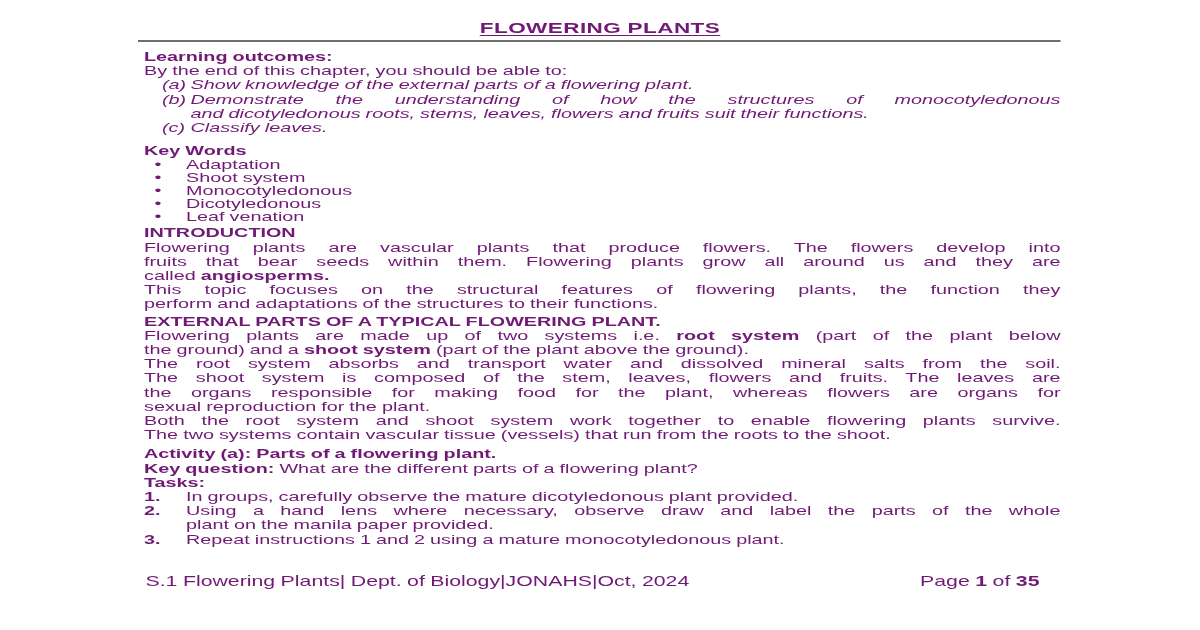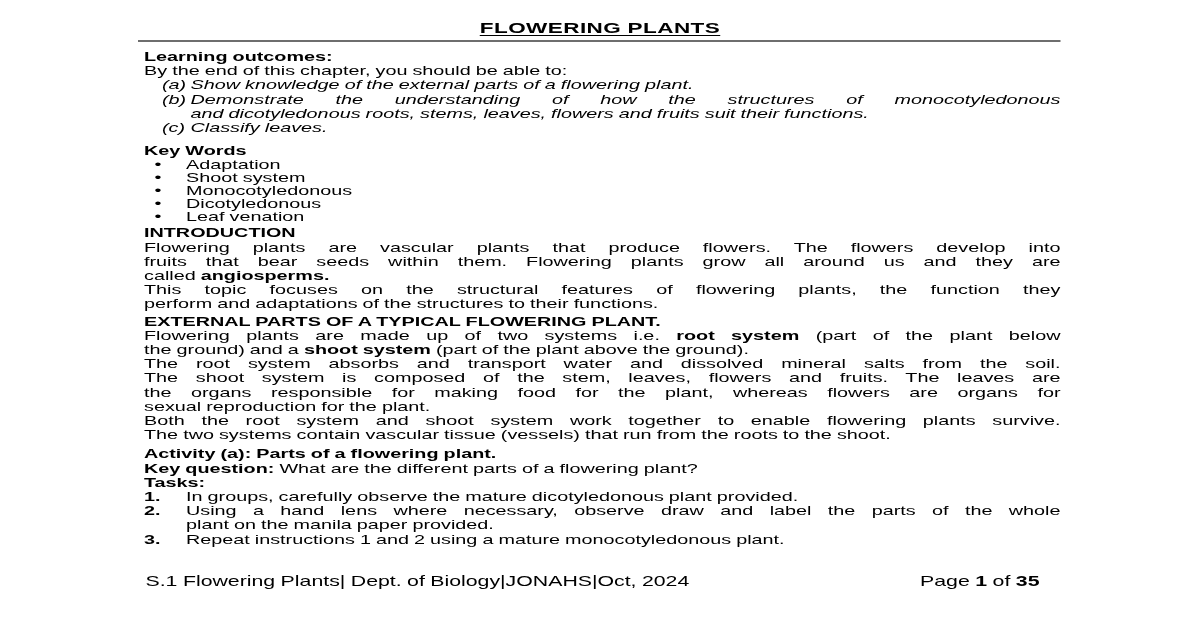--- a/index.html
+++ b/index.html
@@ -1,19 +1,19 @@
 <!DOCTYPE html>
 <html><head>
 <meta charset="utf-8">
 <style>
   * { margin:0; padding:0; box-sizing:border-box; }
   html,body { width:1200px; height:630px; background:#ffffff; overflow:hidden; }
   .page {
     position:relative; width:1200px; height:630px; background:#ffffff;
-    font-family:"Liberation Sans","DejaVu Sans",sans-serif; color:#000000;
+    font-family:"Liberation Sans","DejaVu Sans",sans-serif; color:#701a75;
   }
   
   .nominal {
     position:absolute; left:0; top:0; width:800px; height:630px;
     transform:scale(1.5,1); transform-origin:0 0;
     font-size:13.2px; line-height:14.2px; word-spacing:-0.3px;
   }
   .header { padding-top:19px; }
   .doc-title {
     text-align:center; font-weight:bold; font-size:15px; line-height:17px;

